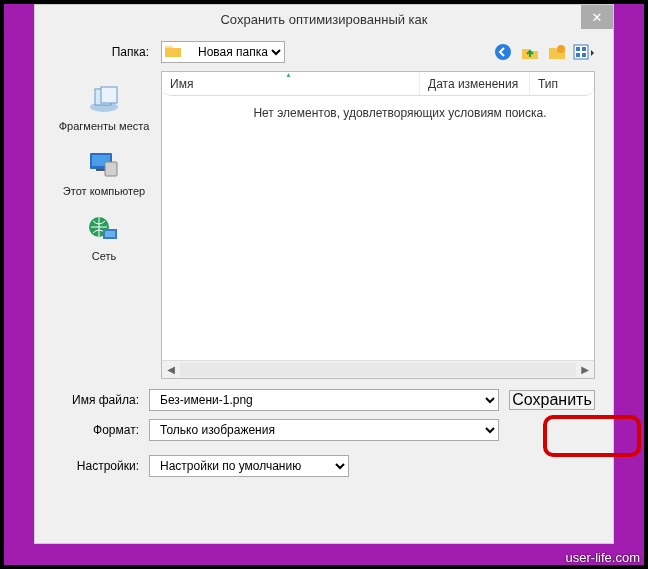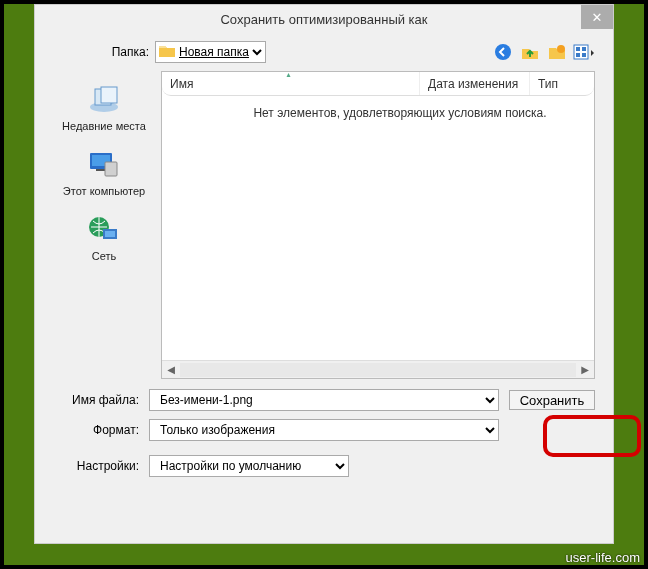--- a/index.html
+++ b/index.html
@@ -1,24 +1,24 @@
 <!DOCTYPE html>
 <html><head>
 <meta charset="utf-8">
 <style>
 * { box-sizing: border-box; margin: 0; padding: 0; font-family: "Segoe UI", Tahoma, sans-serif; }
 body { background: #000; width: 648px; height: 569px; position: relative; }
-.frame { position: absolute; left: 4px; top: 4px; width: 640px; height: 561px; background: #4d7c0f; }
+.frame { position: absolute; left: 4px; top: 4px; width: 640px; height: 561px; background: #a21caf; }
 .dialog { position: absolute; left: 30px; top: 0; width: 580px; height: 540px; background: #f0f0f0; border: 1px solid #ccc; }
 .titlebar { height: 28px; background: #f0f0f0; display: flex; align-items: center; justify-content: center; position: relative; }
 .title { font-size: 13px; color: #333; }
 .closebtn { position: absolute; right: 0; top: 0; width: 32px; height: 24px; background: #acacac; color: #fff; display: flex; align-items: center; justify-content: center; font-size: 13px; cursor: pointer; }
-.toprow { display: flex; align-items: center; padding: 8px 18px; }
+.toprow { display: flex; align-items: center; padding: 8px 18px; gap: 6px; }
 .toprow .lbl { font-size: 12px; width: 102px; text-align: right; padding-right: 6px; }
-.toprow select { flex: 1; height: 22px; font-size: 12px; border: 1px solid #aaa; background: #fff; padding-left: 19px; text-decoration: underline; }
+.toprow select { flex: 1; height: 22px; font-size: 12px; border: 1px solid #aaa; background: #fff; padding-left: 32px; }
 .folder-wrap { position: relative; flex: 1; }
 .folder-wrap .fico { position: absolute; left: 4px; top: 3px; width: 16px; height: 14px; }
 .navbtns { display: flex; gap: 5px; margin-left: 8px; }
 .nbtn { width: 22px; height: 22px; display: flex; align-items: center; justify-content: center; cursor: pointer; }
 .body { display: flex; padding: 0 18px; }
 .sidebar { width: 102px; display: flex; flex-direction: column; align-items: center; padding-top: 12px; gap: 16px; }
 .sitem { display: flex; flex-direction: column; align-items: center; gap: 3px; font-size: 11px; color: #222; text-align: center; cursor: pointer; }
 .sico { width: 36px; height: 34px; display: flex; align-items: center; justify-content: center; }
 .listarea { flex: 1; border: 1px solid #bbb; background: #fff; display: flex; flex-direction: column; margin-left: 6px; height: 308px; }
 .listhdr { display: flex; border-bottom: 1px solid #ddd; background: #fff; height: 24px; align-items: center; border-radius: 9px; }
@@ -26,21 +26,21 @@
 .hcol.sort::after { content: "▴"; position: absolute; right: 50%; top: -2px; font-size: 8px; color: #5a8; }
 .empty { flex: 1; display: flex; justify-content: center; padding-top: 10px; font-size: 12px; color: #333; padding-left: 44px; }
 .scroll { height: 18px; display: flex; align-items: center; background: #f0f0f0; border-top: 1px solid #ddd; }
 .scroll .arr { width: 18px; text-align: center; color: #666; font-size: 10px; cursor: pointer; }
 .scroll .track { flex: 1; height: 14px; background: #e8e8e8; }
 .bottom { padding: 10px 18px 0 6px; }
 .brow { display: flex; align-items: center; margin-bottom: 8px; }
 .brow .blbl { width: 108px; font-size: 12px; text-align: right; padding-right: 10px; }
 .brow select, .brow .combo { flex: 1; height: 22px; font-size: 12px; border: 1px solid #aaa; background: #fff; padding-left: 6px; }
 .brow select:disabled { color: #999; background: #f4f4f4; }
-.actbtn { width: 86px; height: 20px; font-size: 13px; margin-left: 10px; background: #f4f4f4; border: 1px solid #aaa; cursor: pointer; }
+.actbtn { width: 86px; height: 20px; font-size: 16px; margin-left: 10px; background: #f4f4f4; border: 1px solid #aaa; cursor: pointer; }
 .highlight { position: absolute; border: 4px solid #d40000; border-radius: 10px; pointer-events: none; }
 .watermark { position: absolute; right: 8px; bottom: 4px; color: #fff; font-size: 13px; font-family: Arial; text-shadow: 0 0 2px #000; }
 </style>
 </head>
 <body>
 
 <div class="frame">
 <div class="dialog">
 
   <div class="titlebar">
@@ -92,21 +92,21 @@
   <div class="body">
     <div class="sidebar">
       <div class="sitem">
         <div class="sico">
               <svg width="34" height="30" viewBox="0 0 34 30">
                 <ellipse cx="17" cy="22" rx="14" ry="5" fill="#b0cde8"></ellipse>
                 <rect x="8" y="4" width="16" height="16" fill="#d8e8f5" stroke="#6699cc"></rect>
                 <rect x="14" y="2" width="16" height="16" fill="#eaf3fb" stroke="#6699cc"></rect>
               </svg>
             </div>
-        <span>Недавние места</span>
+        <span>Фрагменты места</span>
       </div>
       <div class="sitem">
         <div class="sico">
               <svg width="34" height="30" viewBox="0 0 34 30">
                 <rect x="3" y="3" width="22" height="16" rx="1" fill="#2a6ec8"></rect>
                 <rect x="5" y="5" width="18" height="11" fill="#4a9de8"></rect>
                 <rect x="9" y="19" width="10" height="2" fill="#555"></rect>
                 <rect x="18" y="12" width="12" height="14" rx="1" fill="#d0d0d0" stroke="#888"></rect>
               </svg>
             </div>

